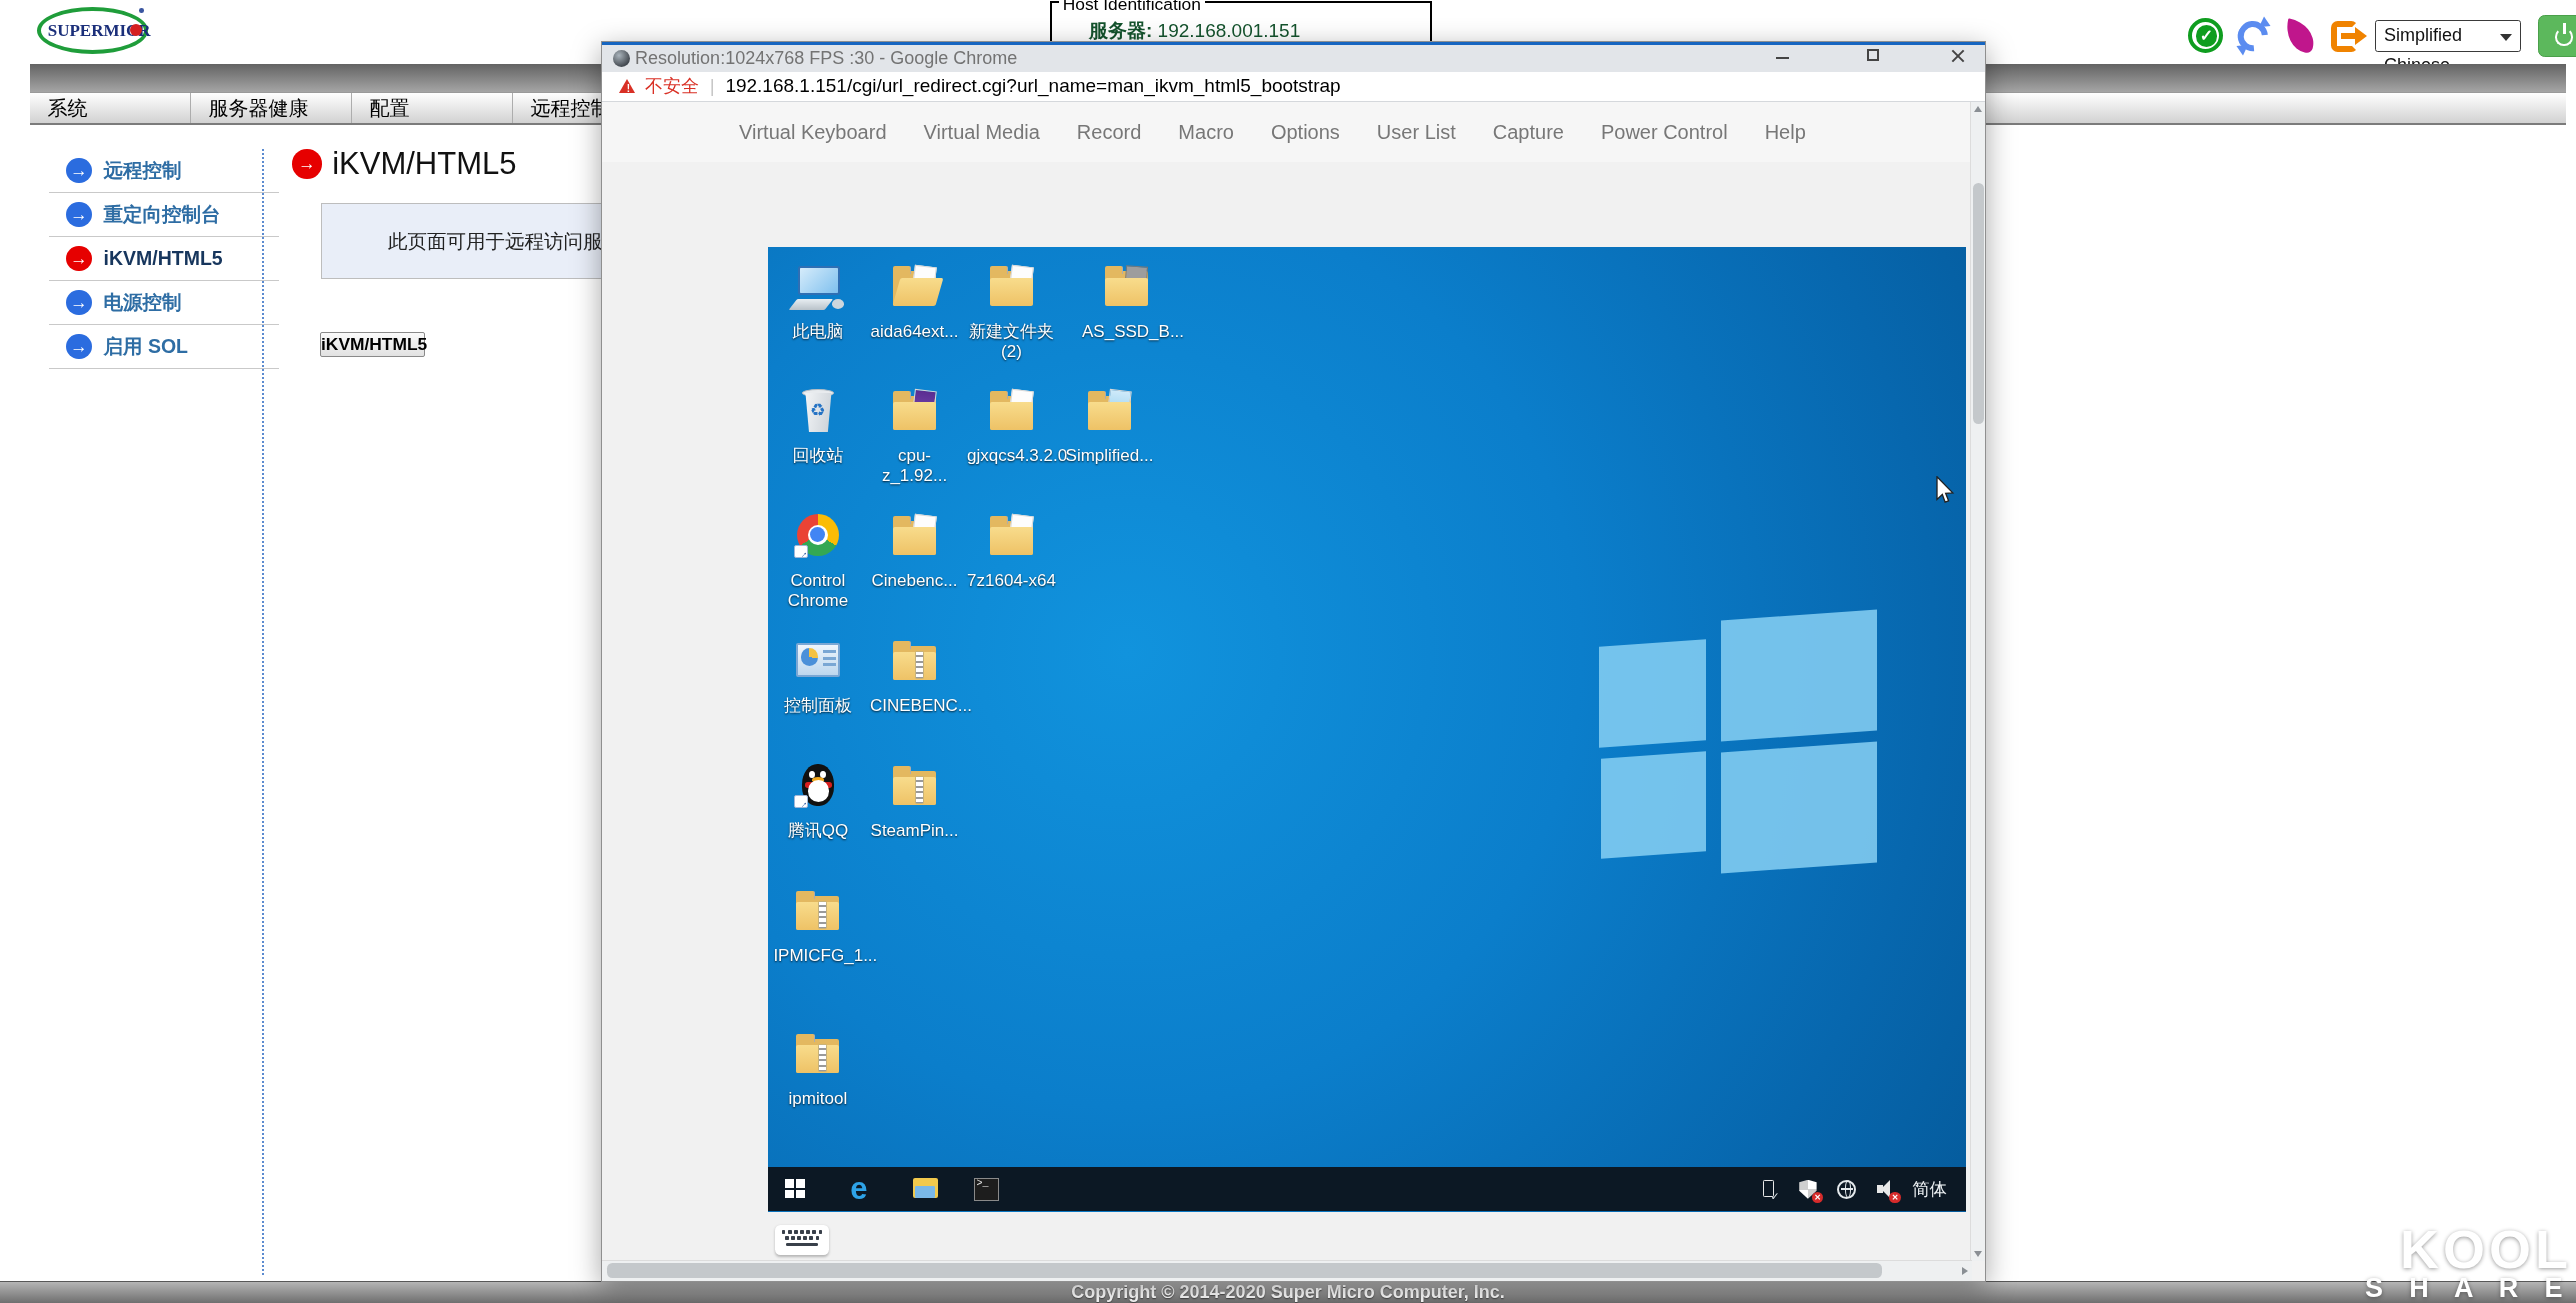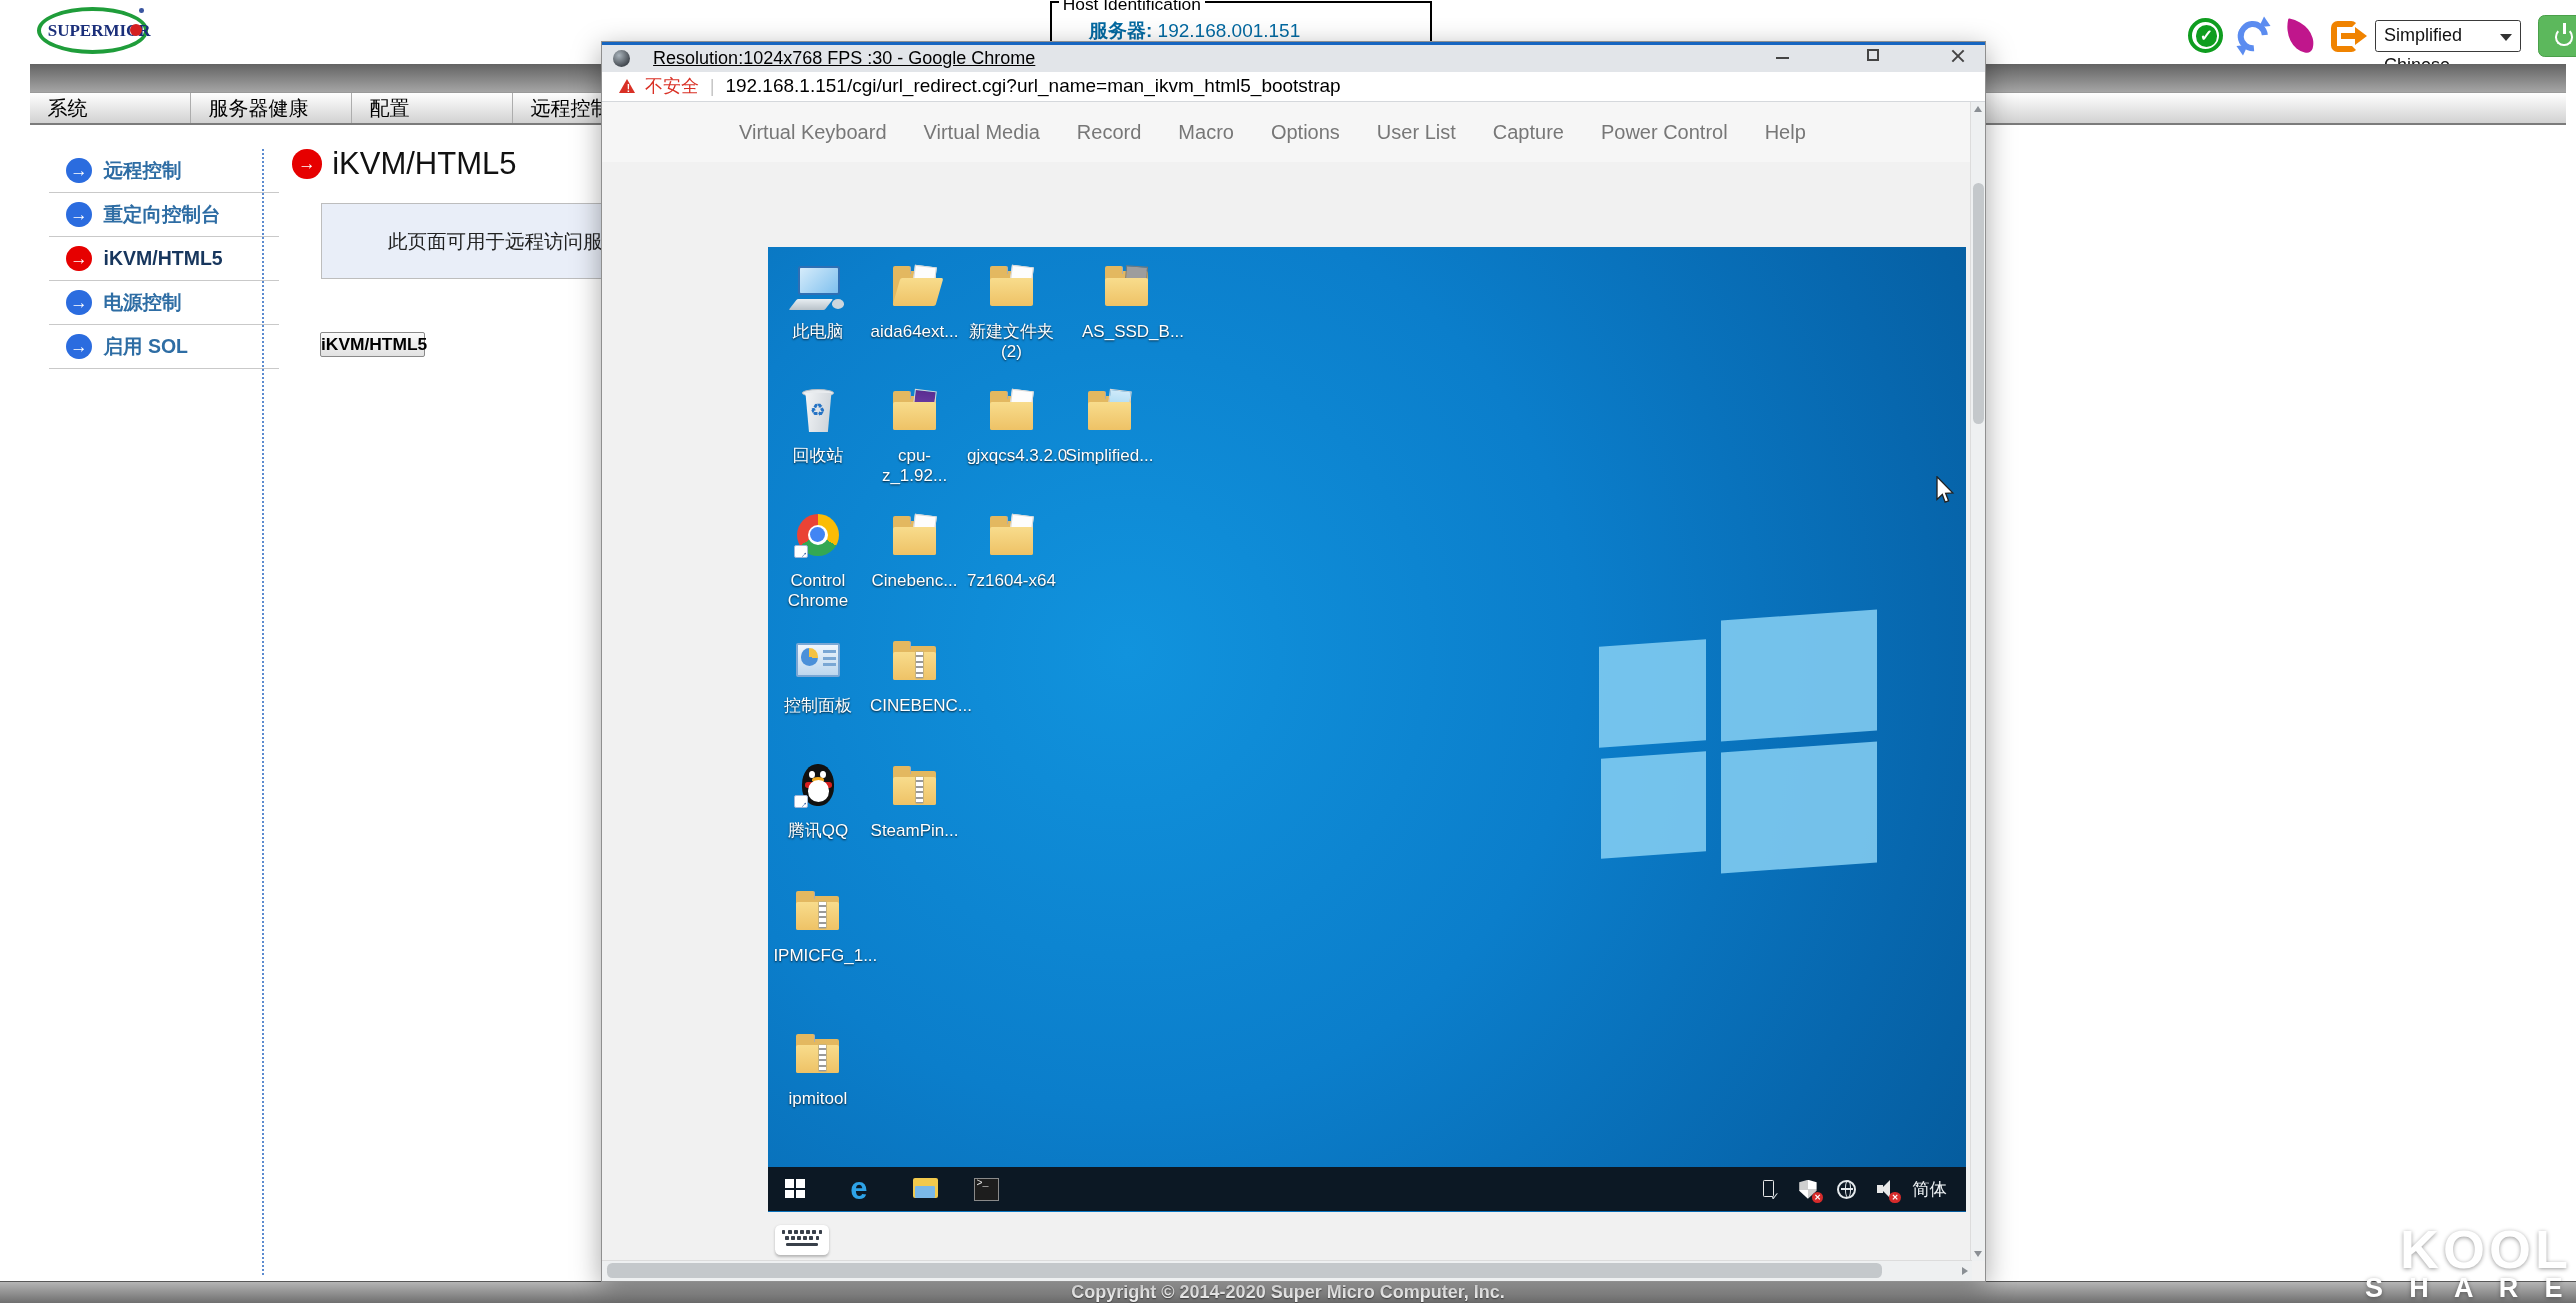--- a/index.html
+++ b/index.html
@@ -9,21 +9,21 @@
 
   
   .logo { position:absolute; left:37px; top:4px; width:114px; height:55px; }
   .logo-ellipse { position:absolute; left:0; top:2.7px; width:111px; height:47px; border:4.7px solid #1f9d3a; border-radius:50%; }
   .logo-text { position:absolute; left:10.7px; top:17.4px; font-family:"Liberation Serif", serif; font-weight:bold; font-size:17px; color:#1b2f7a; letter-spacing:0px; }
   .logo-dot { position:absolute; left:93px; top:20px; width:12px; height:12px; background:#d42020; border-radius:50%; }
   .logo-spark { position:absolute; left:102px; top:4px; width:4.7px; height:4.7px; background:#3a55a0; border-radius:50%; }
 
   .hostbox { position:absolute; left:1050px; top:1.3px; width:382px; height:44px; border:2.7px solid #000; background:#fff; z-index:3; }
   .hostbox-legend { position:absolute; left:6.7px; top:-9.4px; background:#fff; padding:0 4px; font-size:17.4px; color:#000; }
-  .hostbox-row { position:absolute; left:37px; top:14.8px; font-size:19px; color:#0369a1; }
+  .hostbox-row { position:absolute; left:37px; top:14.8px; font-size:19px; color:#14532d; }
   .hostbox-row b { font-weight:bold; }
 
   .topbar-icons { position:absolute; left:2187px; top:14.8px; height:43px; display:flex; align-items:center; gap:8px; }
   .tic { position:relative; width:39px; height:39px; }
   .ok-ring { position:absolute; left:1.3px; top:1.3px; width:35px; height:35px; border:4px solid #0f9d1f; border-radius:50%; }
   .ok-core { position:absolute; left:8.7px; top:8.7px; width:21.5px; height:21.5px; background:#0f9d1f; border-radius:50%; color:#fff; font-size:16px; font-weight:bold; text-align:center; line-height:21.5px; }
   .ref-ring { position:absolute; left:4px; top:4px; width:29.5px; height:29.5px; border:6px solid #5b8cf0; border-radius:50%; border-right-color:transparent; transform:rotate(40deg); }
   .ref-a1 { position:absolute; right:1.3px; top:2.7px; width:0; height:0; border-left:6px solid transparent; border-right:6px solid transparent; border-bottom:10px solid #5b8cf0; transform:rotate(115deg); }
   .ref-a2 { position:absolute; left:1.3px; bottom:2.7px; width:0; height:0; border-left:6px solid transparent; border-right:6px solid transparent; border-top:10px solid #5b8cf0; transform:rotate(115deg); }
   .feather { position:absolute; left:4px; top:4px; width:29.5px; height:29.5px; background:#c0168c; border-radius:4% 100% 20% 80% / 4% 80% 20% 100%; transform:rotate(12deg); }
@@ -59,21 +59,21 @@
 
   
   .footer { position:absolute; left:0; top:1281px; width:2576px; height:22px; background:linear-gradient(#b5b5b5,#6f6f6f); border-top:1.3px solid #585858; z-index:4; }
   .footer-text { width:100%; text-align:center; font-size:18px; font-weight:bold; color:#fff; text-shadow:0 1.3px 1.3px rgba(60,60,60,.9); line-height:21px; }
 
   
   .cwin { position:absolute; left:601px; top:41px; width:1385px; height:1241px; background:#f1f1f1; border:0.7px solid #8f8f8f; box-shadow:0 6.7px 27px rgba(0,0,0,.35); z-index:10; }
   .cwin-blue { position:absolute; left:0; top:0; width:100%; height:2.7px; background:#1665c0; }
   .cwin-title { position:absolute; left:0; top:2.7px; width:100%; height:27.5px; background:#e2e5e9; display:flex; align-items:center; }
   .cwin-favicon { width:17.4px; height:17.4px; border-radius:50%; background:radial-gradient(circle at 35% 32%, #aab4bc, #454b52 70%); margin-left:10.7px; flex:none; }
-  .cwin-title-text { margin-left:23px; font-size:18px; color:#000000; white-space:nowrap;text-decoration:underline; }
+  .cwin-title-text { margin-left:5px; font-size:18px; color:#737373; white-space:nowrap; }
   .wc { position:absolute; top:0; width:42px; height:27.5px; cursor:pointer; }
   .wc-min { right:182px; } .wc-max { right:91px; } .wc-close { right:6.7px; }
   .wc-min i { position:absolute; left:14.8px; top:14.8px; width:13.4px; height:2px; background:#444; }
   .wc-max i { position:absolute; left:14.8px; top:7.4px; width:12px; height:12px; border:2px solid #444; }
   .wc-close i,.wc-close b { position:absolute; left:13.4px; top:13.4px; width:16px; height:2px; background:#444; }
   .wc-close i { transform:rotate(45deg); } .wc-close b { transform:rotate(-45deg); }
   .cwin-url { position:absolute; left:0; top:30px; width:100%; height:29.5px; background:#fff; border-bottom:1.3px solid #d5d8dc; display:flex; align-items:center; }
   .warn { position:relative; width:19px; height:17.4px; margin-left:17.4px; flex:none; }
   .warn-tri { position:absolute; left:0; top:1.3px; width:0; height:0; border-left:8.7px solid transparent; border-right:8.7px solid transparent; border-bottom:14.8px solid #d93025; }
   .warn-ex { position:absolute; left:7.4px; top:5.4px; font-size:10px; font-weight:bold; color:#fff; z-index:1; }

